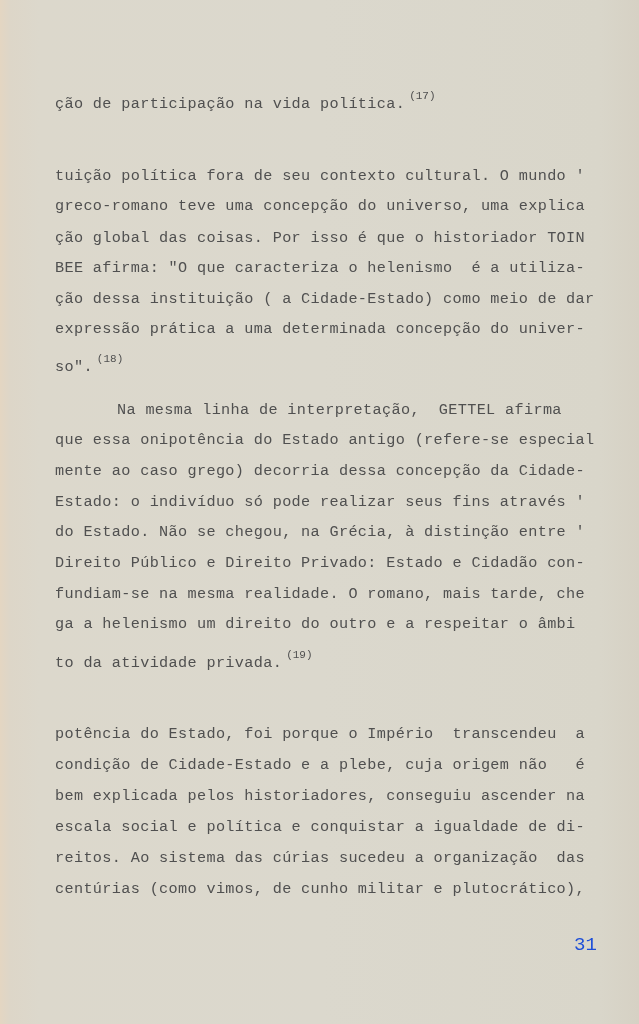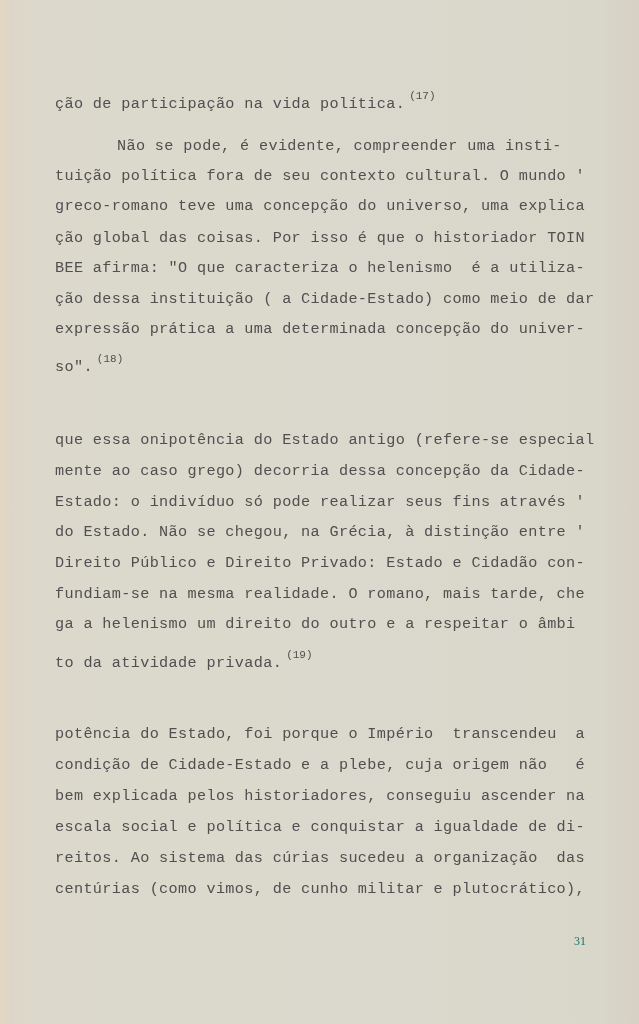--- a/index.html
+++ b/index.html
@@ -37,40 +37,40 @@
     sup.fn {
       font-size: 11px;
       vertical-align: 9px;
       margin-left: 4px;
       letter-spacing: 0;
     }
     .page-number {
       position: absolute;
       left: 574px;
       top: 934px;
-      font-family: Liberation Serif, serif;
-      font-size: 12px;
-      color: #0f766e;
+      font-family: Liberation Mono, monospace;
+      font-size: 19px;
+      color: #1d4ed8;
     }
   </style>
 </head>
 <body>
 
 <div class="page">
   <div class="line" style="top:86px"><span>ção de participação na vida política.</span><sup class="fn">(17)</sup></div>
 
-  <div class="line indent" style="top:136px">Não se pode, é evidente, compreender uma insti-</div>
   <div class="line" style="top:166px">tuição política fora de seu contexto cultural. O mundo '</div>
   <div class="line" style="top:228px">ção global das coisas. Por isso é que o historiador TOIN</div>
   <div class="line" style="top:196px">greco-romano teve uma concepção do universo, uma explica</div>
   <div class="line" style="top:258px">BEE afirma: "O que caracteriza o helenismo  é a utiliza-</div>
   <div class="line" style="top:289px">ção dessa instituição ( a Cidade-Estado) como meio de dar</div>
   <div class="line" style="top:319px">expressão prática a uma determinada concepção do univer-</div>
   <div class="line" style="top:349px"><span>so".</span><sup class="fn">(18)</sup></div>
 
+  <div class="line indent" style="top:400px">Na mesma linha de interpretação,  GETTEL afirma</div>
   <div class="line" style="top:430px">que essa onipotência do Estado antigo (refere-se especial</div>
   <div class="line" style="top:461px">mente ao caso grego) decorria dessa concepção da Cidade-</div>
   <div class="line" style="top:492px">Estado: o indivíduo só pode realizar seus fins através '</div>
   <div class="line" style="top:522px">do Estado. Não se chegou, na Grécia, à distinção entre '</div>
   <div class="line" style="top:553px">Direito Público e Direito Privado: Estado e Cidadão con-</div>
   <div class="line" style="top:584px">fundiam-se na mesma realidade. O romano, mais tarde, che</div>
   <div class="line" style="top:614px">ga a helenismo um direito do outro e a respeitar o âmbi</div>
   <div class="line" style="top:645px"><span>to da atividade privada.</span><sup class="fn">(19)</sup></div>
 
   <div class="line" style="top:724px">potência do Estado, foi porque o Império  transcendeu  a</div>

